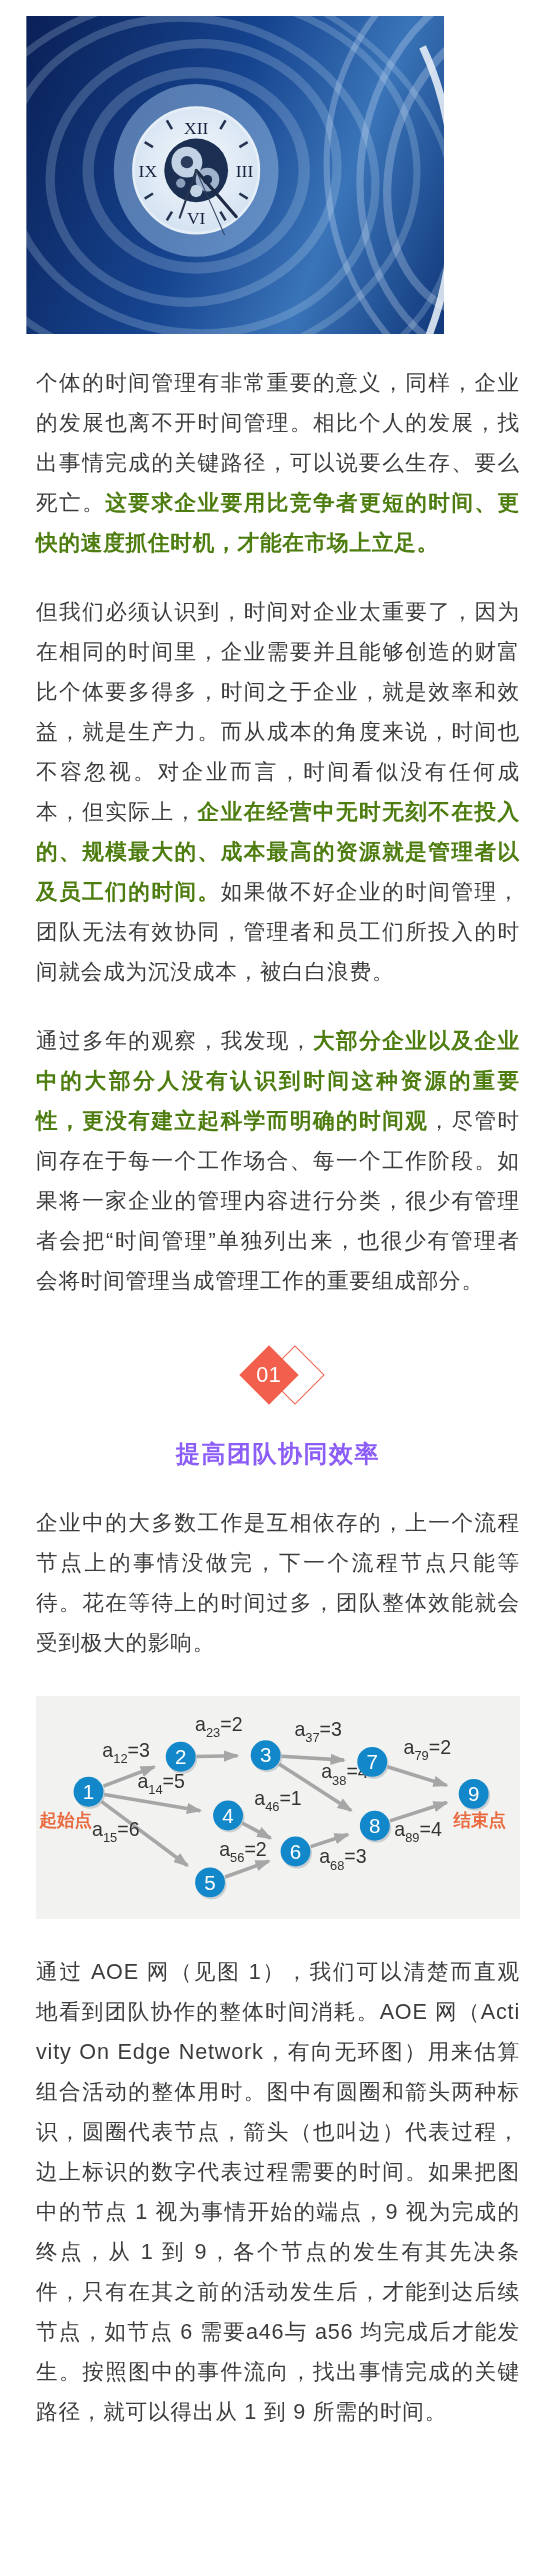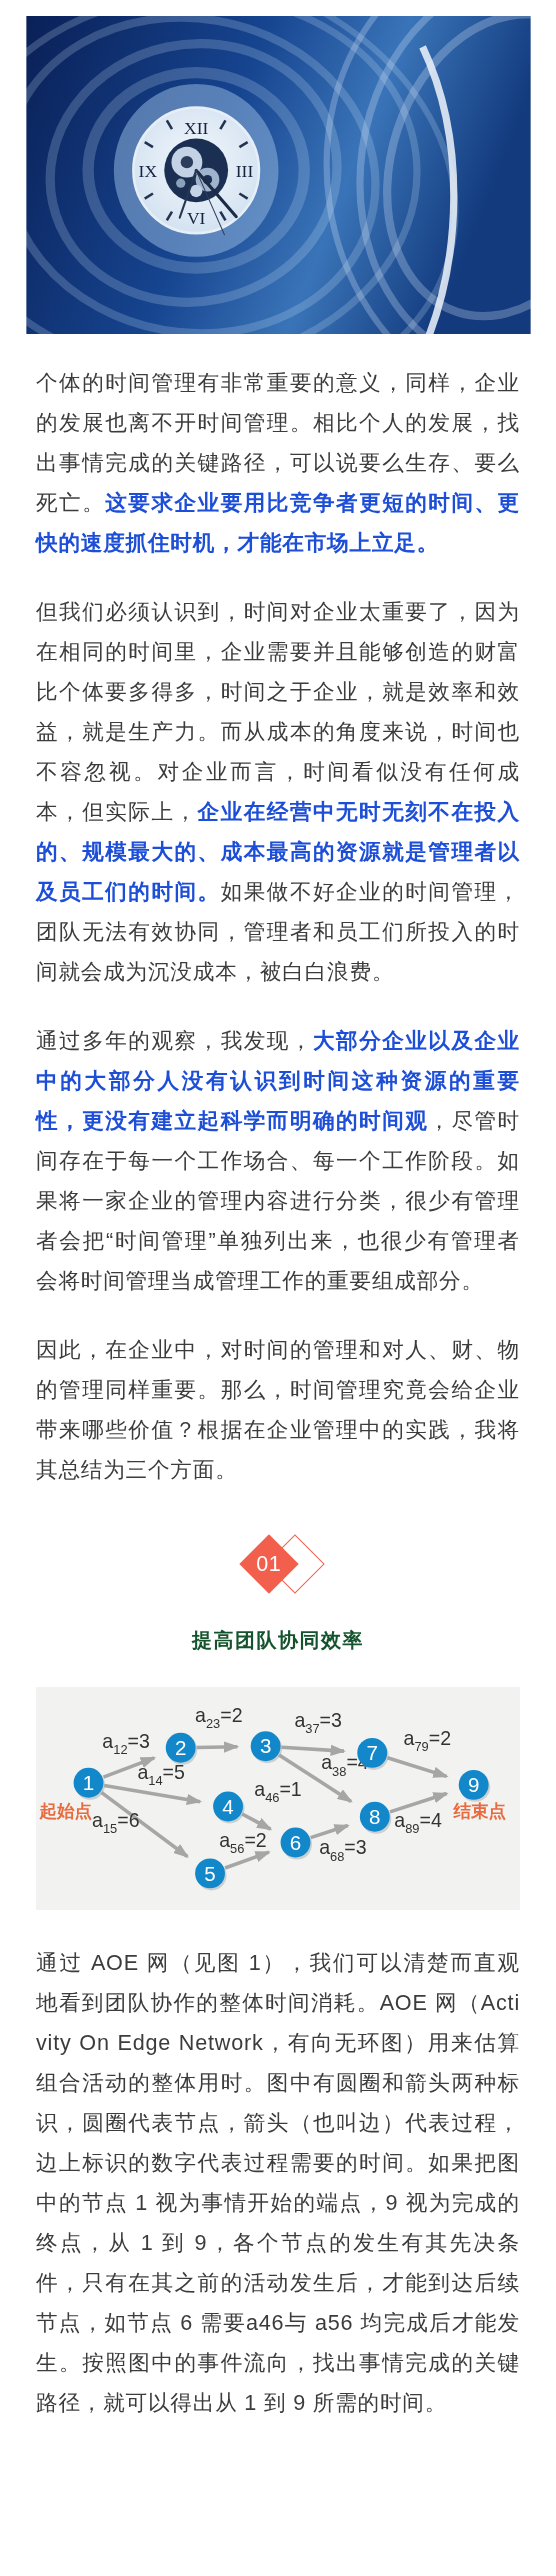--- a/index.html
+++ b/index.html
@@ -5,34 +5,34 @@
   html,body{margin:0;padding:0;}
   body{
     width:556px;
     min-height:4112px;
     background:#ffffff;
     font-family:"Liberation Sans","DejaVu Sans",sans-serif;
     color:#3c3c3c;
   }
   .page{width:556px;overflow:hidden;}
   
-  .hero{margin:15.5px 26px 0 26px;width:505px;height:318px;overflow:hidden;}
+  .hero{margin:15.5px 26px 0 26px;width:418px;height:318px;overflow:hidden;}
   .hero svg{display:block;}
   
   .content{padding:0 36px;}
   .para{
     font-size:21.6px;
     line-height:40px;
     letter-spacing:0.8px;
     text-align:justify;
     margin:29px 0;
     color:#3c3c3c;
     word-break:break-all;
   }
-  .para .b{font-weight:700;color:#1d4ed8;}
+  .para .b{font-weight:700;color:#4d7c0f;}
   
   .section-divider{position:relative;height:77px;margin:36px 0 5.2px 0;}
   .diamond-outline{
     position:absolute;left:50%;top:50%;
     width:40px;height:40px;
     margin-left:-4.1px;margin-top:-21px;
     border:1.5px solid var(--accent,#f2604d);
     background:#ffffff;
     transform:rotate(45deg);
   }
@@ -43,22 +43,22 @@
     background:var(--accent,#f2604d);
     transform:rotate(45deg);
     display:flex;align-items:center;justify-content:center;
   }
   .diamond-fill span{
     transform:rotate(-45deg);
     color:#ffffff;font-size:21.6px;font-weight:400;letter-spacing:0.5px;
   }
   .section-title{
     text-align:center;
-    color:#14532d;
-    font-size:20px;
+    color:#8b5cf6;
+    font-size:24px;
     font-weight:700;
     letter-spacing:1.5px;
     margin:24px 0 33px 0;
   }
   
   .figure{margin:33px 0;}
   .figure svg{display:block;}
 </style>
 </head>
 <body>
@@ -132,30 +132,30 @@
         </g>
       </g>
     </svg>
   </div>
 
   <div class="content">
 
     <p class="para"><span>个体的时间管理有非常重要的意义，同样，企业的发展也离不开时间管理。相比个人的发展，找出事情完成的关键路径，可以说要么生存、要么死亡。</span><span class="b">这要求企业要用比竞争者更短的时间、更快的速度抓住时机，才能在市场上立足。</span></p>
     <p class="para"><span>但我们必须认识到，时间对企业太重要了，因为在相同的时间里，企业需要并且能够创造的财富比个体要多得多，时间之于企业，就是效率和效益，就是生产力。而从成本的角度来说，时间也不容忽视。对企业而言，时间看似没有任何成本，但实际上，</span><span class="b">企业在经营中无时无刻不在投入的、规模最大的、成本最高的资源就是管理者以及员工们的时间。</span><span>如果做不好企业的时间管理，团队无法有效协同，管理者和员工们所投入的时间就会成为沉没成本，被白白浪费。</span></p>
     <p class="para"><span>通过多年的观察，我发现，</span><span class="b">大部分企业以及企业中的大部分人没有认识到时间这种资源的重要性，更没有建立起科学而明确的时间观</span><span>，尽管时间存在于每一个工作场合、每一个工作阶段。如果将一家企业的管理内容进行分类，很少有管理者会把“时间管理”单独列出来，也很少有管理者会将时间管理当成管理工作的重要组成部分。</span></p>
-    <p class="para"><span>因此，在企业中，对时间的管理和对人、财、物的管理同样重要。那么，时间管理究竟会给企业带来哪些价值？根据在企业管理中的实践，我将其总结为三个方面。</span></p>
 
     <div class="section-divider">
       <div class="diamond-outline"></div>
       <div class="diamond-fill">
         <span>01</span>
       </div>
     </div>
     <h2 class="section-title">提高团队协同效率</h2>
 
+    <p class="para"><span>企业中的大多数工作是互相依存的，上一个流程节点上的事情没做完，下一个流程节点只能等待。花在等待上的时间过多，团队整体效能就会受到极大的影响。</span></p>
 
     <figure class="figure" style="margin-left:0;margin-right:0;">
       <svg id="aoe-svg" width="484" height="223" viewBox="0 0 940 433">
           <rect x="0" y="0" width="940" height="433" fill="#f2f2f0"></rect>
           <defs>
             <marker id="arrowHead" markerWidth="30" markerHeight="22" refX="26" refY="11" orient="auto" markerUnits="userSpaceOnUse">
               <path d="M0,0 L30,11 L0,22 Z" fill="#a6a6a6"></path>
             </marker>
           </defs>
           <line x1="130.97936601638443" y1="174.99107883176458" x2="229.58499577738243" y2="137.53195691138544" stroke="#a6a6a6" stroke-width="7" marker-end="url(#arrowHead)"></line>

